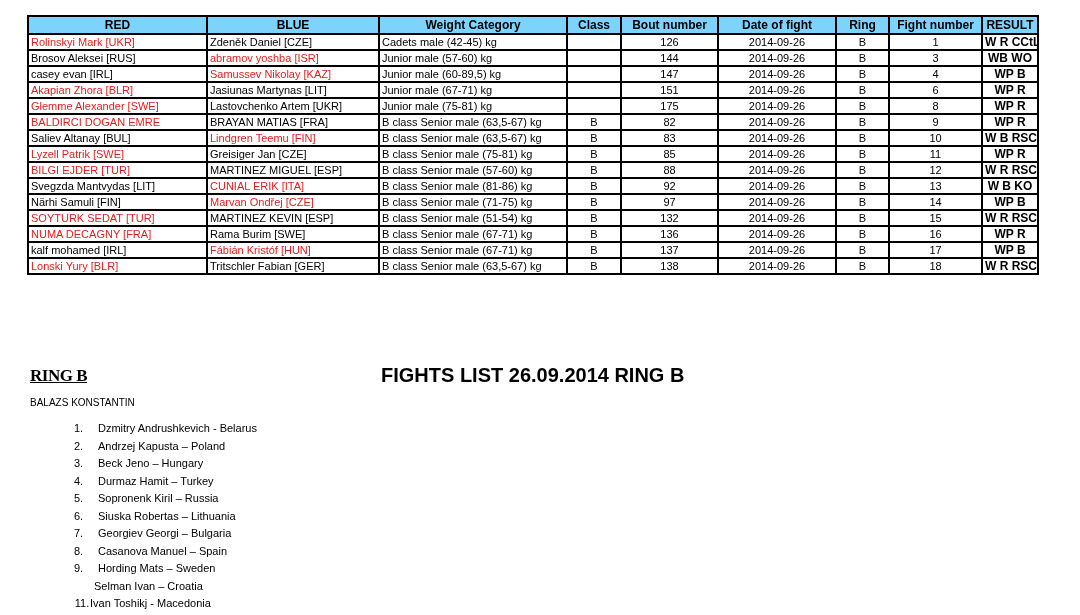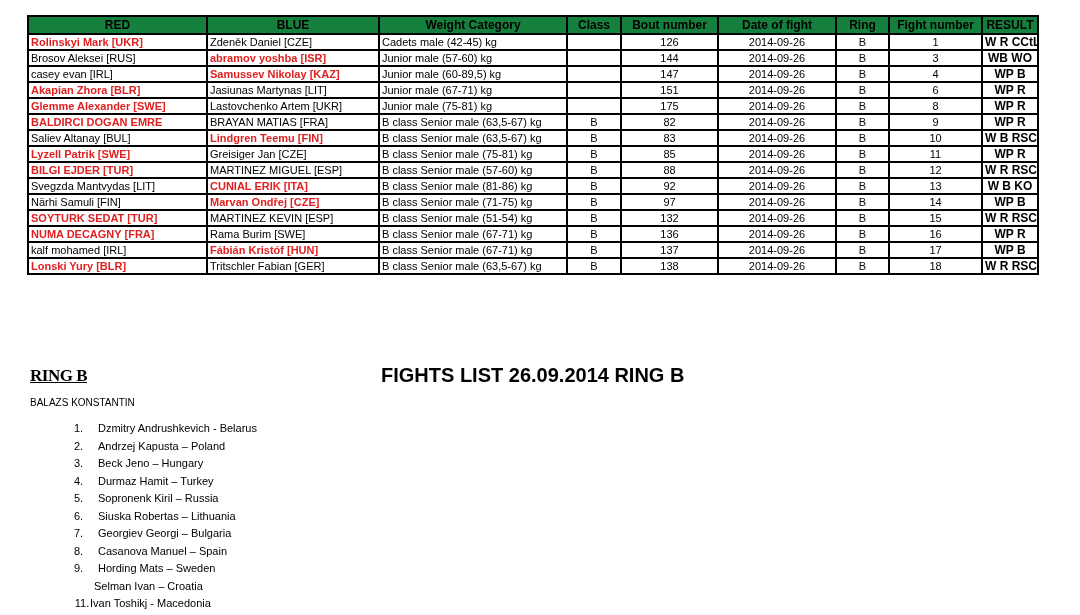--- a/index.html
+++ b/index.html
@@ -1,22 +1,22 @@
 <!DOCTYPE html>
 <html><head>
 <meta charset="utf-8">
 <style>
   html, body { margin:0; padding:0; background:#ffffff; }
   body { width:1080px; height:615px; position:relative; overflow:hidden; font-family:"Liberation Sans", sans-serif; color:#000; }
   table.fights { position:absolute; left:27px; top:15px; border-collapse:collapse; table-layout:fixed; width:1010px; font-size:11px; }
   table.fights th, table.fights td { border:2px solid #000; height:14px; padding:0 2px; white-space:nowrap; overflow:hidden; line-height:14px; }
-  table.fights th { background:#15803d; font-weight:bold; font-size:12px; text-align:center; height:16px; }
+  table.fights th { background:#7dd3fc; font-weight:bold; font-size:12px; text-align:center; height:16px; }
   td.left { text-align:left; }
   td.center { text-align:center; }
-  td.red { color:#e02020; font-weight:bold; }
+  td.red { color:#e02020; font-weight:normal; }
   td.result { font-weight:bold; text-align:center; font-size:12px; }
   .ring-heading { position:absolute; left:30px; top:366px; font-family:"Liberation Serif", serif; font-weight:bold; font-size:17px; text-decoration:underline; letter-spacing:-0.5px; }
   .main-title { position:absolute; left:381px; top:364px; font-weight:bold; font-size:20px; letter-spacing:0px; }
   .referee { position:absolute; left:30px; top:397px; font-size:10px; }
   ol.judges { position:absolute; left:74px; top:420px; margin:0; padding:0; list-style:none; font-size:11px; }
   ol.judges li { height:17.5px; line-height:17.5px; display:flex; }
   ol.judges li .num { width:24px; display:inline-block; }
   ol.judges li.short .num { width:20px;margin-top:48px; }
   ol.judges li.tight .num { width:16px;text-align:center; }
 </style>

